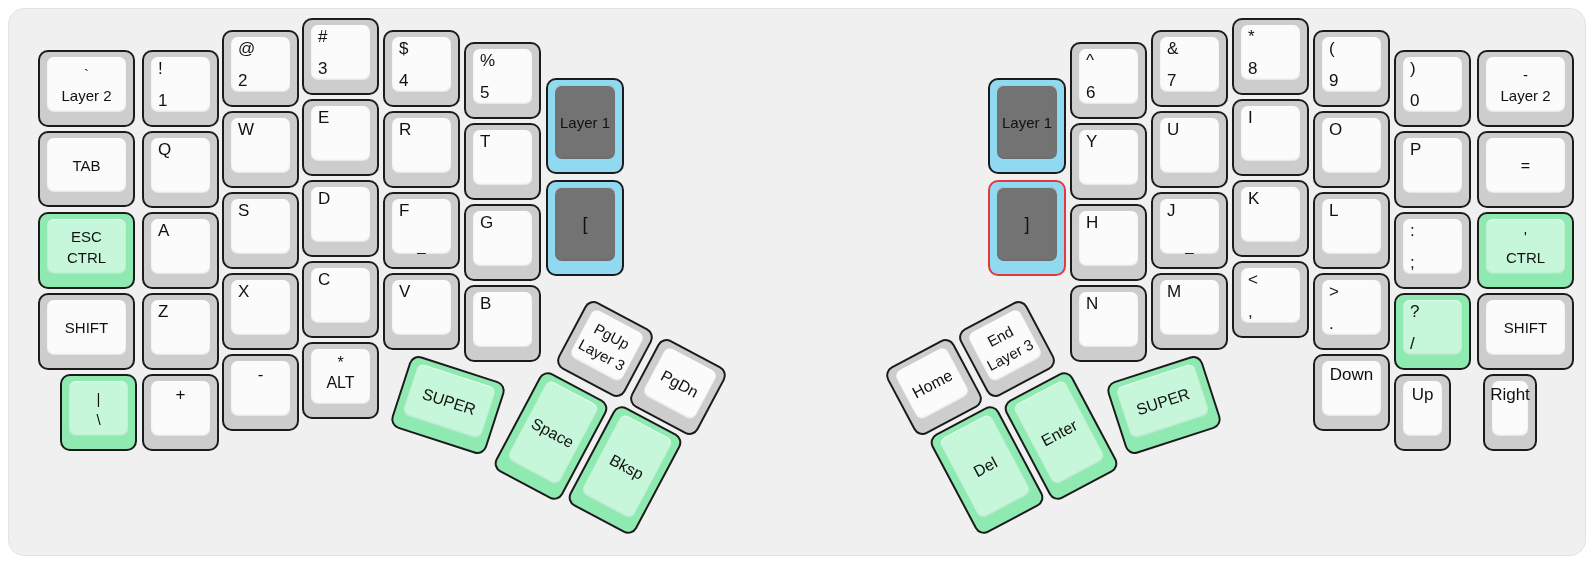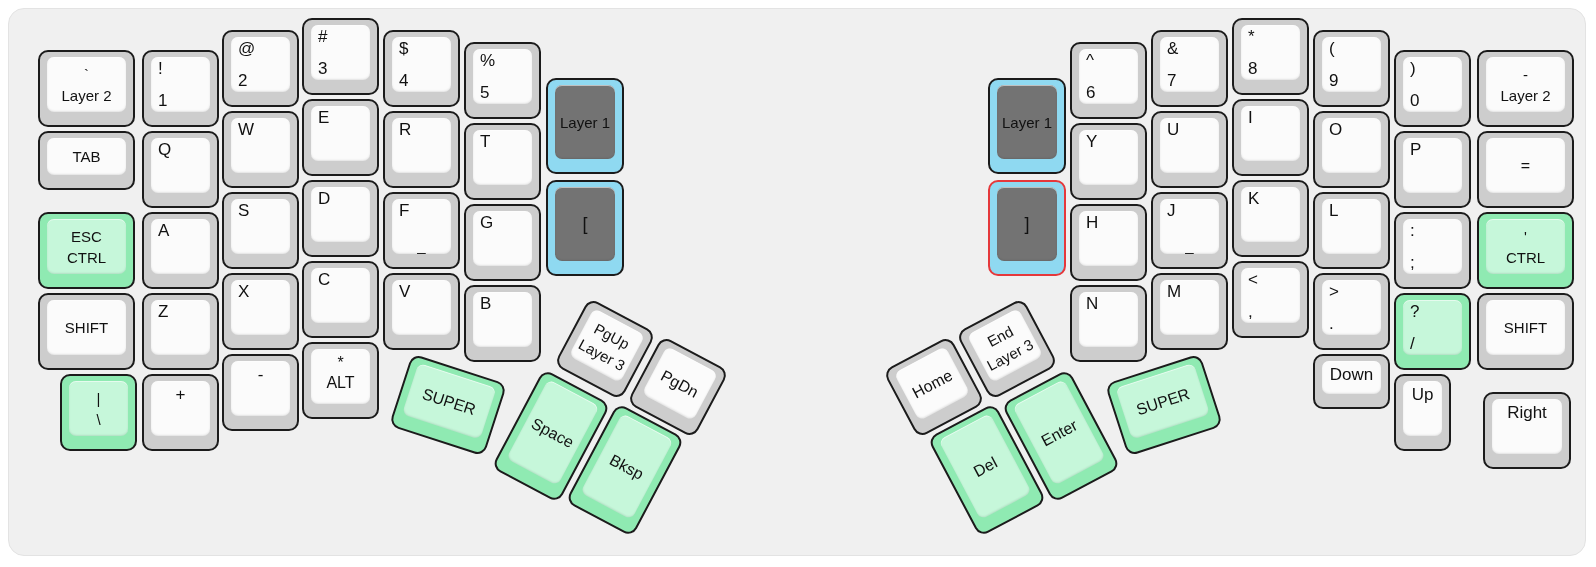--- a/index.html
+++ b/index.html
@@ -55,21 +55,21 @@
 <body>
 
 <div class="case"></div>
 <div class="keyboard">
     <div class="key white" style="left: 38px; top: 50px; width: 97px; height: 77px;">
       <div class="cap align-c">
         <span class="line">`</span>
         <span class="line">Layer 2</span>
       </div>
     </div>
-    <div class="key white" style="left: 38px; top: 131px; width: 97px; height: 59px;">
+    <div class="key white" style="left: 38px; top: 131px; width: 97px; height: 76px;">
       <div class="cap align-c">
         <span class="line">TAB</span>
       </div>
     </div>
     <div class="key green" style="left: 38px; top: 212px; width: 97px; height: 77px;">
       <div class="cap align-c">
         <span class="line">ESC</span>
         <span class="line">CTRL</span>
       </div>
     </div>
@@ -332,21 +332,21 @@
       <div class="cap align-tl">
         <span class="line">L</span>
       </div>
     </div>
     <div class="key white" style="left: 1313px; top: 273px; width: 77px; height: 77px;">
       <div class="cap align-tl">
         <span class="line">&gt;</span>
         <span class="line">.</span>
       </div>
     </div>
-    <div class="key white" style="left: 1313px; top: 354px; width: 77px; height: 55px;">
+    <div class="key white" style="left: 1313px; top: 354px; width: 77px; height: 77px;">
       <div class="cap align-tc">
         <span class="line">Down</span>
       </div>
     </div>
     <div class="key white" style="left: 1394px; top: 50px; width: 77px; height: 77px;">
       <div class="cap align-tl">
         <span class="line">)</span>
         <span class="line">0</span>
       </div>
     </div>
@@ -387,21 +387,21 @@
       <div class="cap align-c">
         <span class="line">'</span>
         <span class="line">CTRL</span>
       </div>
     </div>
     <div class="key white" style="left: 1477px; top: 293px; width: 97px; height: 77px;">
       <div class="cap align-c">
         <span class="line">SHIFT</span>
       </div>
     </div>
-    <div class="key white" style="left: 1483px; top: 392px; width: 88px; height: 77px;">
+    <div class="key white" style="left: 1483px; top: 374px; width: 54px; height: 77px;">
       <div class="cap align-tc">
         <span class="line">Right</span>
       </div>
     </div>
     <div class="key white rot" style="left: 896px; top: 349px; width: 76px; height: 76px; transform: rotate(-28deg);">
       <div class="cap align-c" style="font-size: 16px;">
         <span class="line">Home</span>
       </div>
     </div>
     <div class="key white rot" style="left: 969px; top: 311px; width: 76px; height: 76px; transform: rotate(-28deg);">

